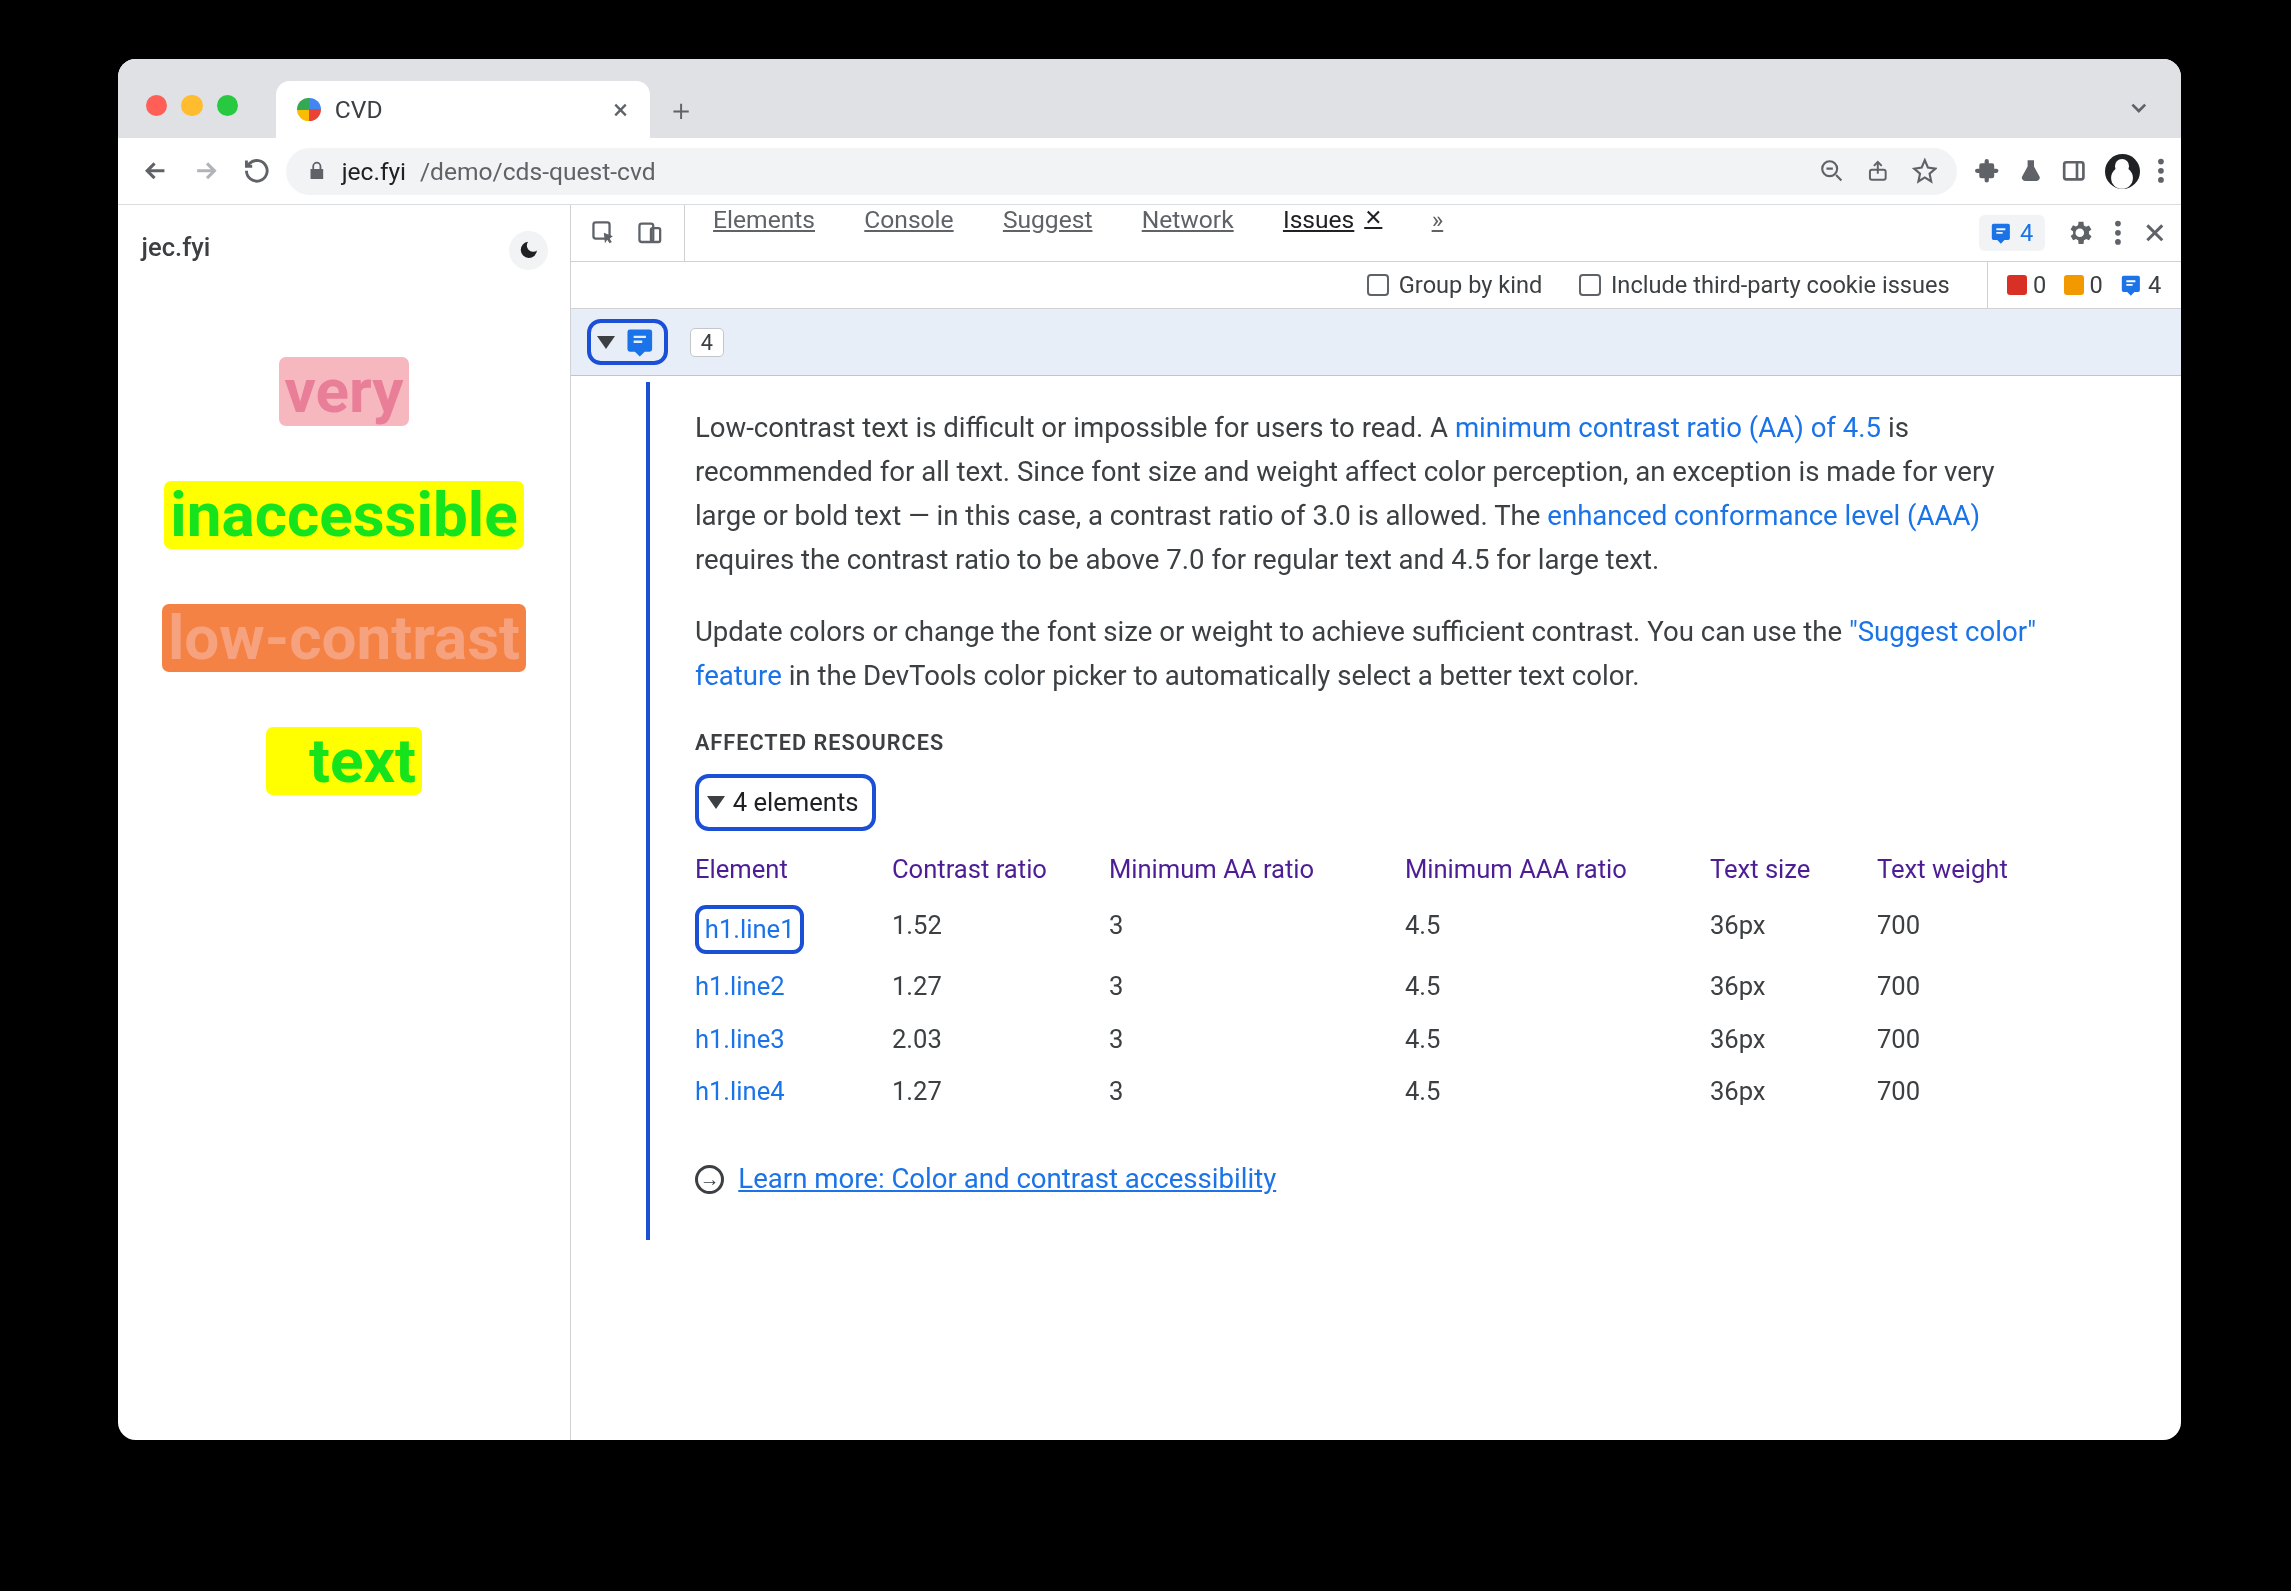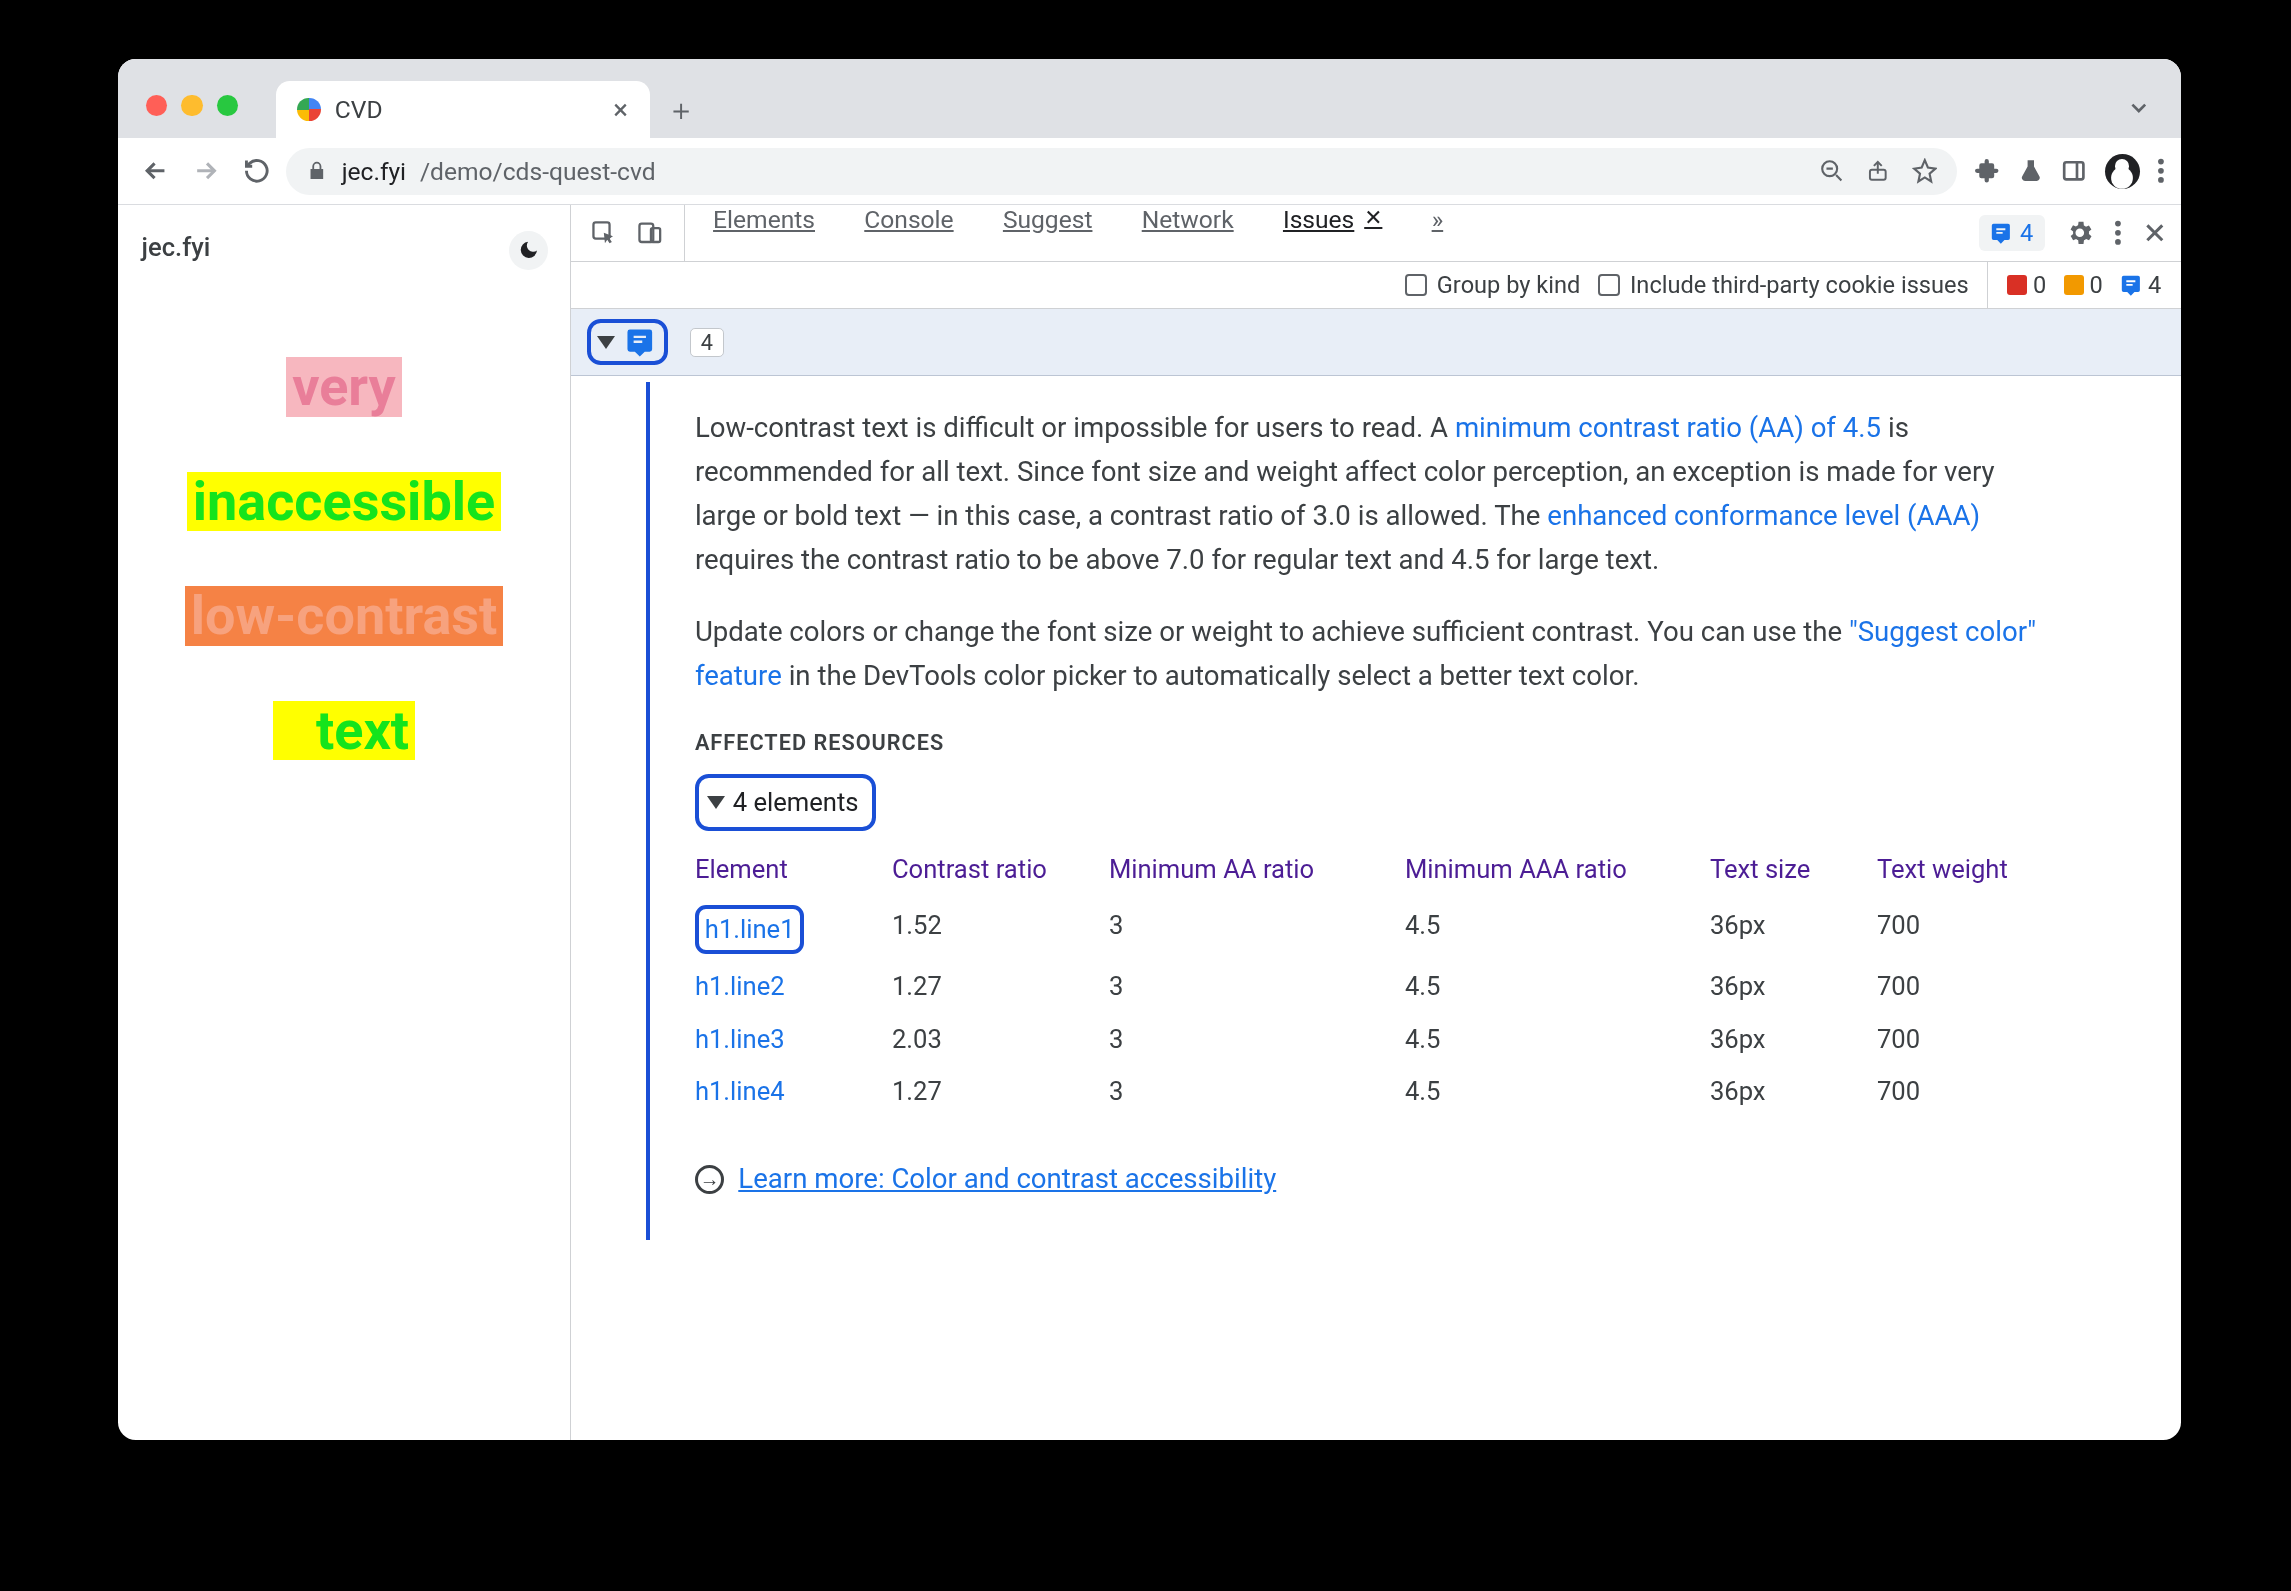--- a/index.html
+++ b/index.html
@@ -32,37 +32,37 @@
   .addr-right{margin-left:auto;display:flex;gap:21.7px;align-items:center;color:#5f6368;}
   .toolbar-right{display:flex;gap:17.7px;align-items:center;color:#5f6368;margin-left:9.9px;}
   .avatar{width:35px;height:35px;border-radius:50%;background:#202124;display:flex;align-items:center;justify-content:center;}
   .avatar::after{content:"";width:13.8px;height:13.8px;border-radius:50%;background:#fff;box-shadow:0 11.8px 0 3.9px #fff;transform:translateY(-4.9px);}
   
   .split{display:flex;height:calc(100% - 136px);}
   .page{width:453px;border-right:1px solid #cfd1d4;padding:23.6px 17.7px;position:relative;}
   .brand{font-size:25.6px;color:#3c4043;margin:3.9px 0 0 5.9px;font-weight:500;}
   .moon{position:absolute;right:21.7px;top:25.6px;width:39px;height:39px;border-radius:50%;background:#f1f3f4;display:flex;align-items:center;justify-content:center;font-size:21.7px;}
   .samples{display:flex;flex-direction:column;gap:55px;align-items:center;margin-top:95px;}
-  .sample{font-size:54px;font-weight:700;padding:0 5.9px;line-height:1.1;}
+  .sample{font-size:62px;font-weight:700;padding:0 5.9px;line-height:1.1;border-radius:7px;}
   .s1{background:#f7b7bf;color:#e97e99;}
   .s2{background:#ffff00;color:#15e41c;}
   .s3{background:#f58245;color:#f7a27e;}
   .s4{background:#ffff00;color:#15e41c;padding-left:43px;}
   
   .devtools{flex:1;display:flex;flex-direction:column;min-width:0;}
   .dt-tabs{height:57px;border-bottom:1px solid #cfd1d4;display:flex;align-items:center;padding:0 13.8px;gap:5.9px;font-size:24.6px;color:#5f6368;white-space:nowrap;}
   .dt-icobox{display:flex;gap:9.9px;align-items:center;padding-right:15.8px;border-right:1px solid #cfd1d4;height:100%;}
   .dt-ico{width:37px;height:37px;display:flex;align-items:center;justify-content:center;}
   .dt-tab{padding:0 21.7px;height:100%;display:flex;text-decoration:underline;}
   .dt-tab.active{color:#202124;}
   .dt-tab .x{margin-left:9.9px;font-size:21.7px;}
   .dt-right{margin-left:auto;display:flex;align-items:center;gap:19.7px;}
   .chip-issues{background:#f1f3f4;border-radius:5.9px;padding:3.9px 11.8px;display:flex;align-items:center;gap:7.9px;font-size:23.6px;color:#1a73e8;}
   .chip-issues svg{width:21.7px;height:21.7px;}
-  .dt-filterbar{height:47px;border-bottom:1px solid #cfd1d4;display:flex;align-items:center;justify-content:flex-end;gap:18px;padding:0 19.7px;font-size:23.6px;color:#3c4043;white-space:nowrap;}
+  .dt-filterbar{height:47px;border-bottom:1px solid #cfd1d4;display:flex;align-items:center;justify-content:flex-end;gap:37px;padding:0 19.7px;font-size:23.6px;color:#3c4043;white-space:nowrap;}
   .cb{display:flex;align-items:center;gap:9.9px;}
   .cb-box{width:21.7px;height:21.7px;border:2px solid #5f6368;border-radius:3.9px;}
   .stats{display:flex;gap:17.7px;align-items:center;border-left:1px solid #cfd1d4;padding-left:19.7px;height:100%;}
   .stat{display:flex;align-items:center;gap:5.9px;font-size:23.6px;}
   .stat .sq{width:19.7px;height:19.7px;border-radius:3px;}
   .sq.err{background:#d93025}.sq.warn{background:#f29900}
   
   .issue{flex:1;overflow:auto;}
   .issue-head{display:flex;align-items:center;gap:13.8px;background:#e8eef7;height:67px;padding:0 15.8px;border-bottom:1px solid #bcc5d4;}
   .caret-box{border:4.9px solid #1a4fd6;border-radius:13.8px;padding:3.9px 9.9px 3.9px 5.9px;display:flex;align-items:center;gap:9.9px;}

